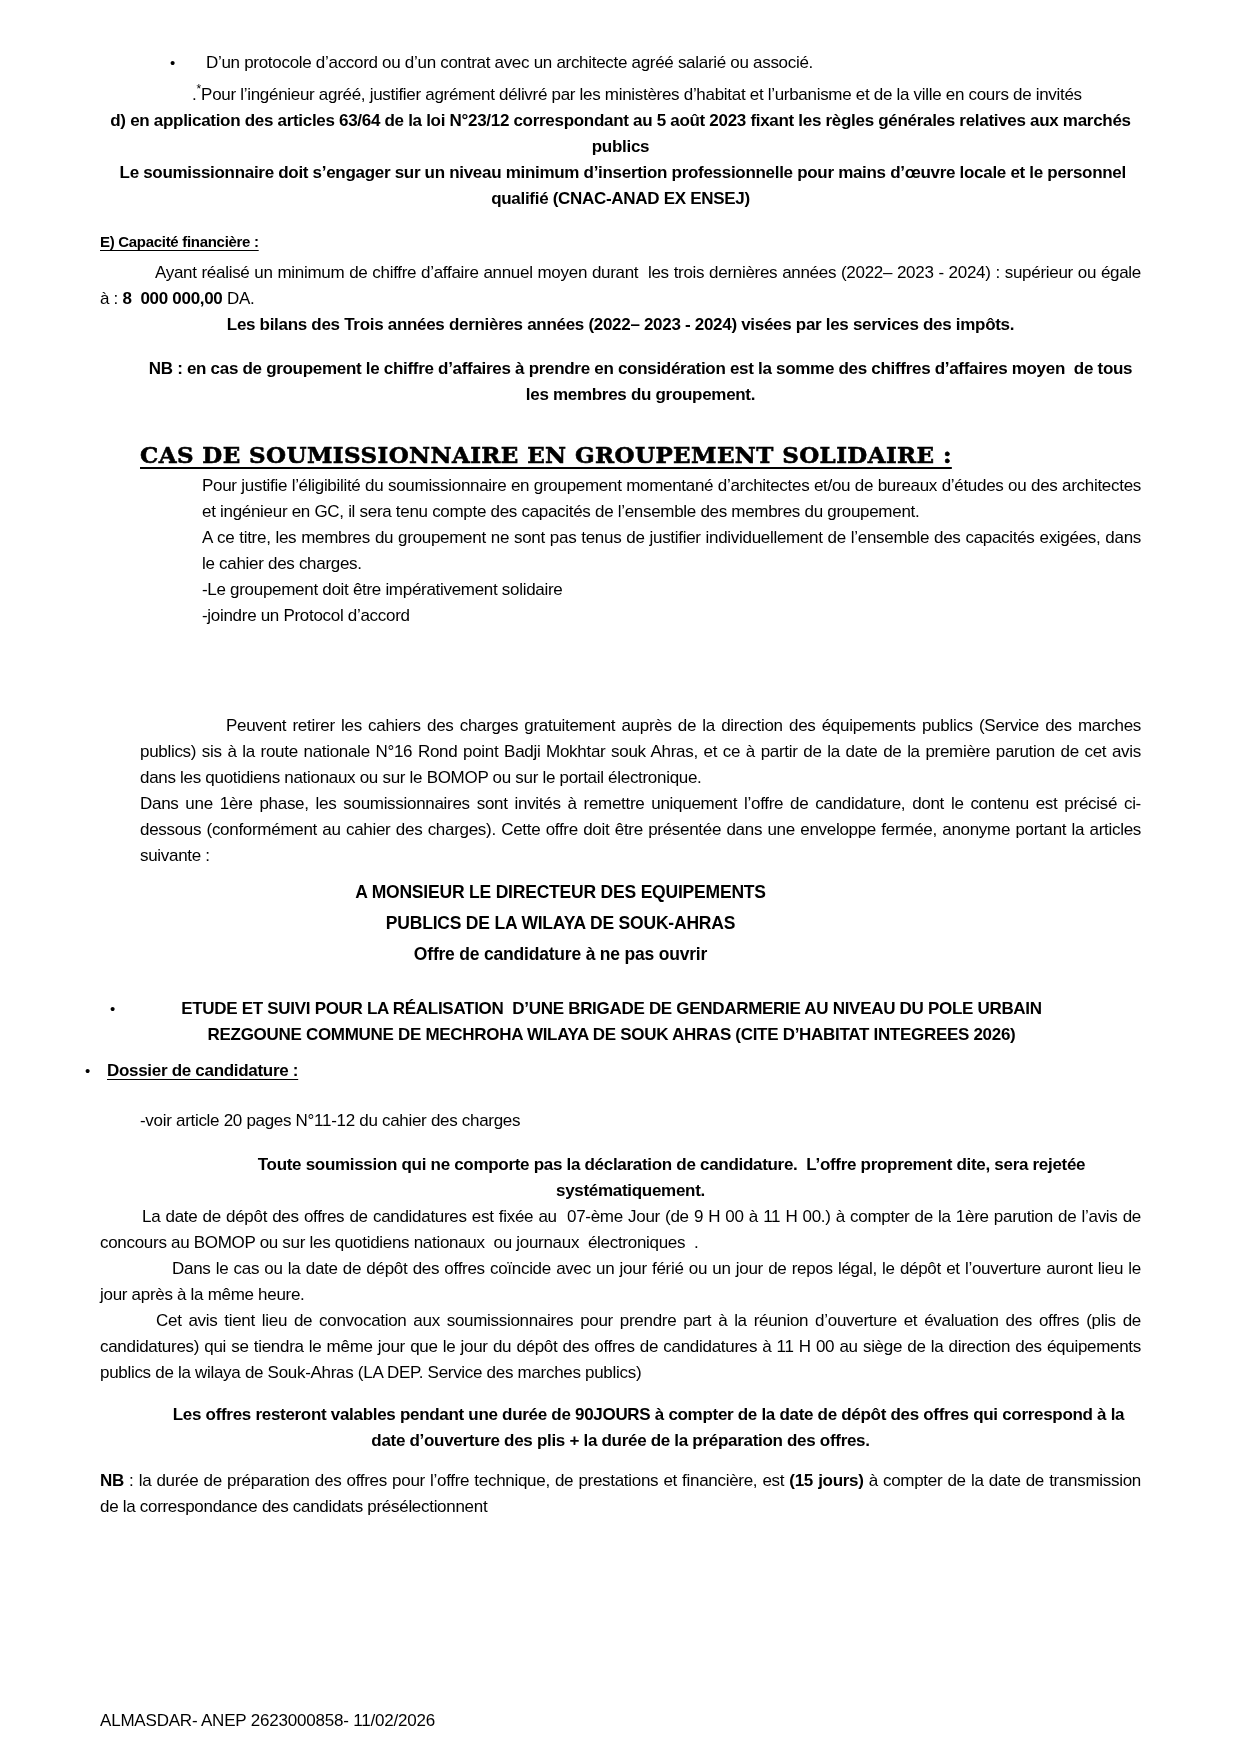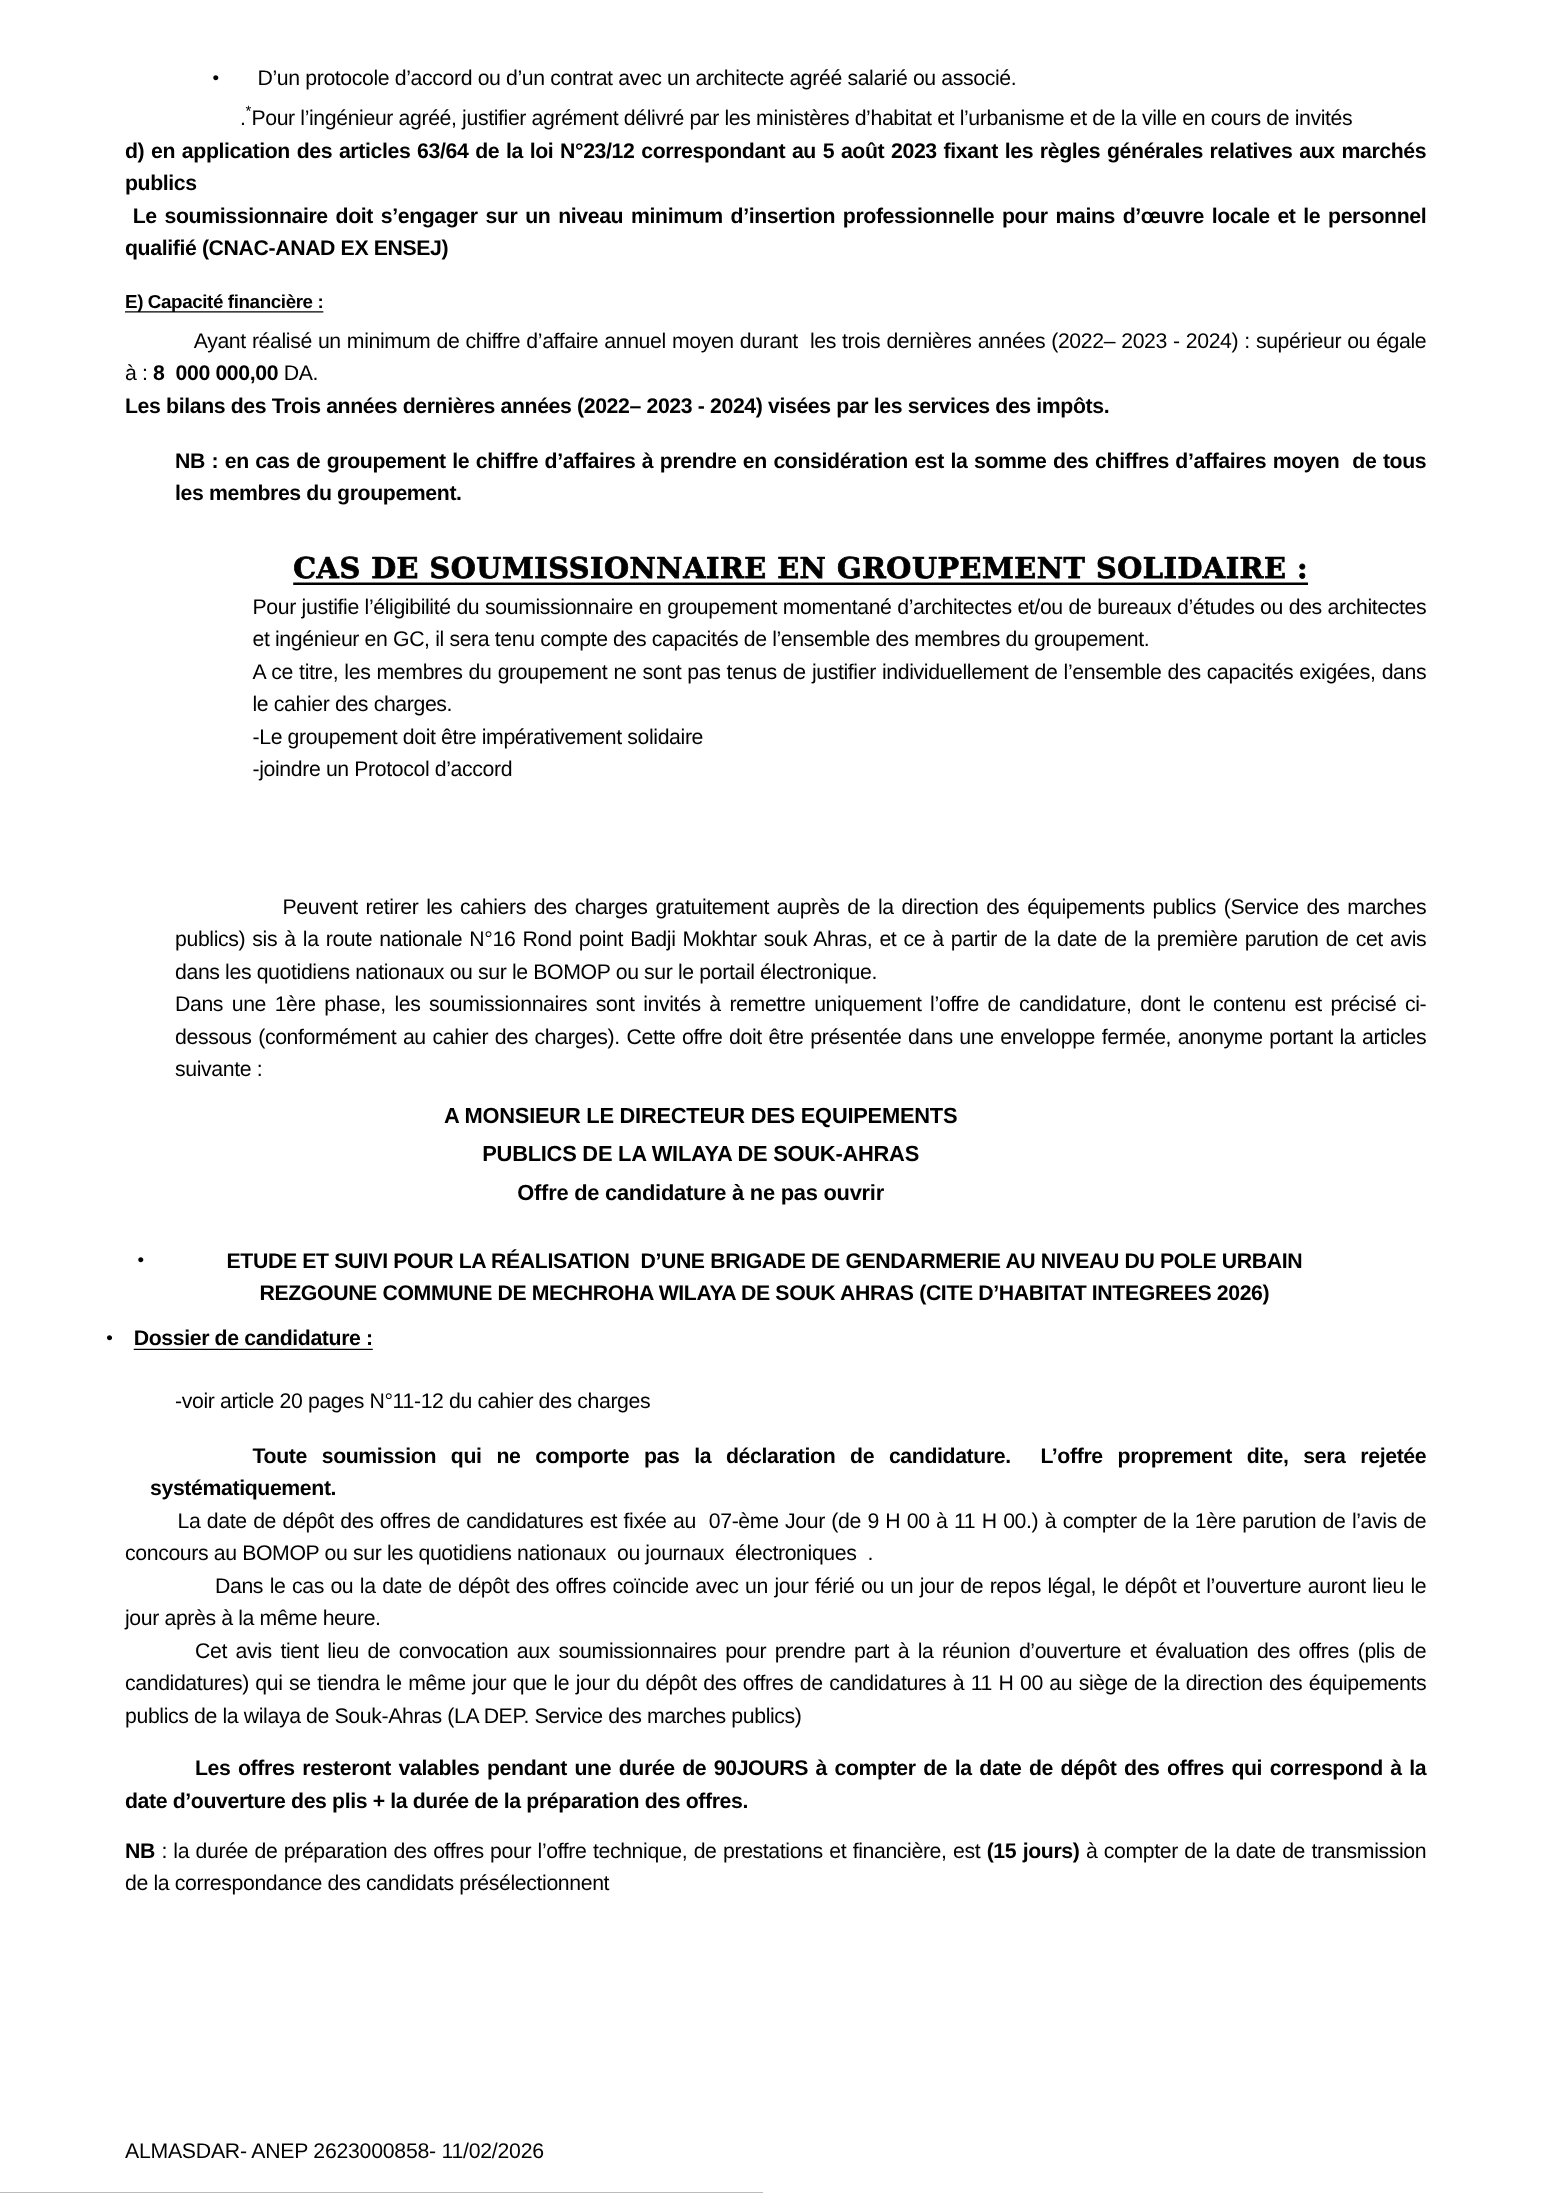--- a/index.html
+++ b/index.html
@@ -13,41 +13,41 @@
     font-size:17px;
     line-height:26px;
     letter-spacing:-0.3px;
     box-sizing:border-box;
     padding:50px 100px 20px 100px;
     display:flex; flex-direction:column;
     overflow:hidden;
   }
   p { margin:0; white-space:pre-wrap; }
   .j { text-align:justify; }
-  .b { font-weight:bold; }
+  .b { font-weight:bold;text-align:center; }
   
   .li-row { display:flex; }
   .li-row .dot { margin-left:70px; width:36px; flex:none; font-size:15px; }
   .note { text-indent:92px; }
   .note sup { font-size:12px; letter-spacing:0; }
   
   .h-e {
     font-size:15px; font-weight:bold; line-height:28px;
     text-decoration:underline; text-underline-offset:3px;
     margin-top:16px; margin-bottom:4px;
   }
   .ayant { text-indent:55px; }
   .nb1 { margin-top:18px; margin-left:40px; }
   
   .h-cas {
     font-family:"DejaVu Serif", serif;
     font-weight:bold; font-size:23px; line-height:30px;
     letter-spacing:0.4px;
     text-decoration:underline; text-underline-offset:4px;
-    margin-top:32px; margin-left:40px; margin-bottom:3px;text-align:center;
+    margin-top:32px; margin-left:40px; margin-bottom:3px;
     -webkit-text-stroke:0.6px #000;
   }
   .grp { margin-left:102px; }
   
   .retrait { margin-left:40px; margin-top:84px; }
   .retrait .p1 { text-indent:86px; }
   
   .adresse {
     margin-top:8px; text-align:center; font-weight:bold;
     font-size:17.5px; line-height:31px; letter-spacing:-0.2px;

